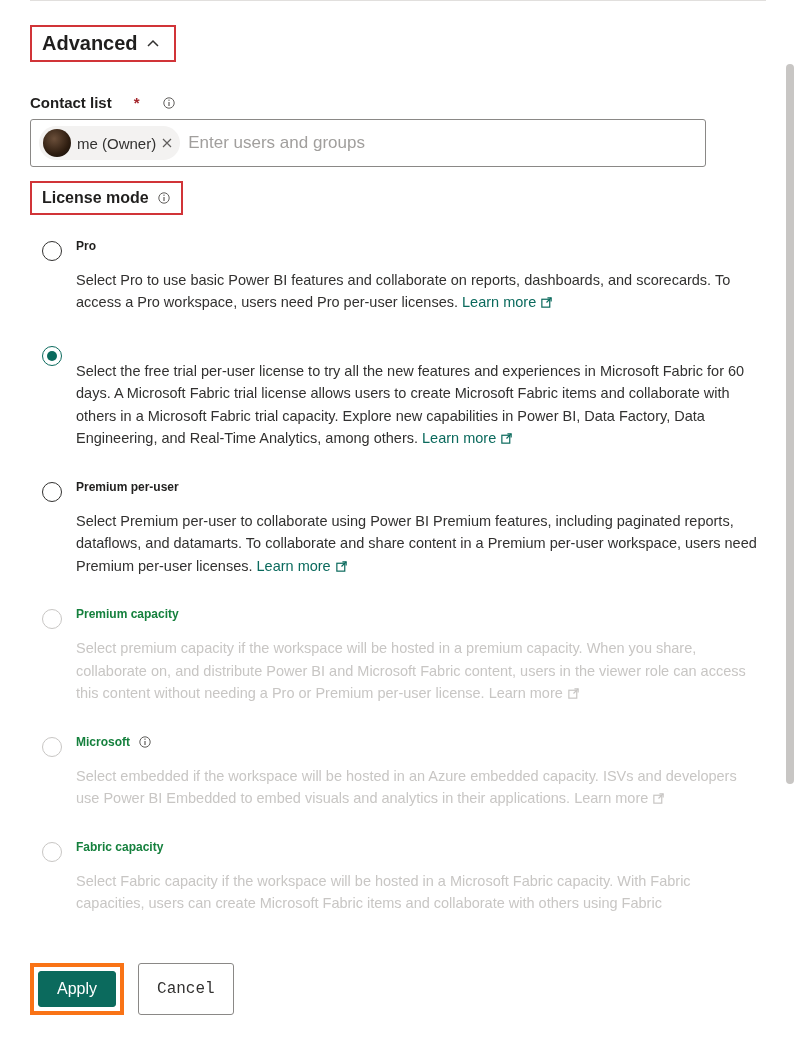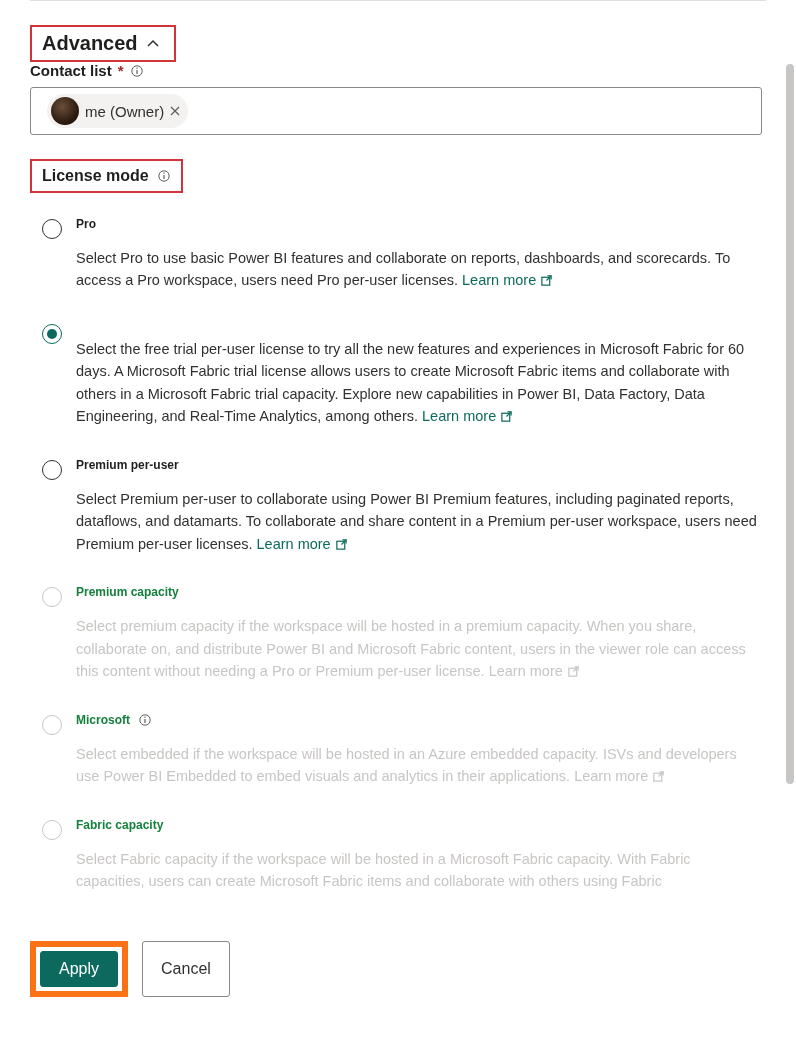--- a/index.html
+++ b/index.html
@@ -29,43 +29,44 @@
       padding: 5px 10px;
       cursor: pointer;
       border: 2px solid #d13438;
     }
     .expander-header .chev {
       width: 22px; height: 22px;
       display: inline-flex;
       align-items: center; justify-content: center;
     }
     .field-label {
+      margin-top: 32px;
       font-size: 15px;
       font-weight: 600;
       color: #201f1e;
       display: flex;
       align-items: center;
-      gap: 6px;
+      gap: 22px;
     }
     .required-asterisk { color: #a4262c; font-weight: 700; }
     .info-svg-wrap {
       width: 14px; height: 14px;
       display: inline-flex;
       align-items: center; justify-content: center;
     }
     .contact-input {
       margin-top: 8px;
       border: 1px solid #8a8886;
       border-radius: 3px;
-      width: 732px;
+      width: 676px;
       height: 48px;
       display: flex;
       align-items: center;
       gap: 8px;
-      padding: 4px 16px;
+      padding: 4px 8px;
     }
     .chip {
       display: inline-flex;
       align-items: center;
       background: #f3f2f1;
       border-radius: 18px;
       padding: 3px 8px 3px 4px;
       gap: 6px;
       font-size: 15px;
       color: #323130;
@@ -91,21 +92,21 @@
     .license-heading {
       display: inline-flex;
       align-items: center;
       gap: 8px;
       font-size: 16px;
       font-weight: 600;
       color: #201f1e;
       padding: 6px 10px;
       border: 2px solid #d13438;
     }
-    .section-license { margin-top: 24px; }
+    .section-license { margin-top: 14px; }
     .options { margin-top: 18px; }
     .option {
       display: flex;
       gap: 14px;
       padding: 6px 6px 22px 12px;
     }
     .radio-shell {
       width: 20px; height: 20px;
       border: 1.5px solid #323130;
       border-radius: 50%;
@@ -145,40 +146,41 @@
       margin-top: -30px;
       background: linear-gradient(to bottom, rgba(255,255,255,0), #ffffff 80%);
       pointer-events: none;
     }
     .footer {
       padding: 16px 0 30px 30px;
       display: flex;
       gap: 14px;
     }
     .btn-frame {
-      border: 6px solid #f97316;
+      border: 4px solid #f97316;
       padding: 4px;
       display: inline-block;
     }
     .btn {
       font-size: 16px;
       font-family: inherit;
       padding: 8px 18px;
       border-radius: 3px;
       cursor: pointer;
     }
     .btn-primary {
       background: #0b6a5d;
       color: #fff;
       border: 1px solid #0b6a5d;
     }
     .btn-secondary {
       background: #fff;
       color: #323130;
       border: 1px solid #8a8886;
+      font-family: Liberation Mono, monospace;
     }
     .scrollbar-fake {
       position: absolute;
       right: 2px;
       top: 44px;
       width: 8px;
       height: 720px;
       background: #c8c6c4;
       border-radius: 4px;
     }
@@ -224,20 +226,21 @@
   <div class="contact-input">
     <span class="chip">
       <span class="avatar"></span>
       <span>me (Owner)</span>
       <span class="remove">
         <svg width="10" height="10" viewBox="0 0 10 10">
             <path d="M1 1 L9 9 M9 1 L1 9" stroke="#605e5c" stroke-width="1.2"></path>
           </svg>
       </span>
     </span>
+    <input type="text" placeholder="Enter users and groups" style="">
   </div>
 
   <div class="section-license">
     <div class="license-heading">
       <span>License mode</span>
       <span class="info-svg-wrap">
         <svg width="12" height="12" viewBox="0 0 12 12">
             <circle cx="6" cy="6" r="5.2" stroke="#605e5c" stroke-width="1" fill="none"></circle>
             <rect x="5.4" y="5" width="1.2" height="4" fill="#605e5c"></rect>
             <rect x="5.4" y="2.6" width="1.2" height="1.2" fill="#605e5c"></rect>

